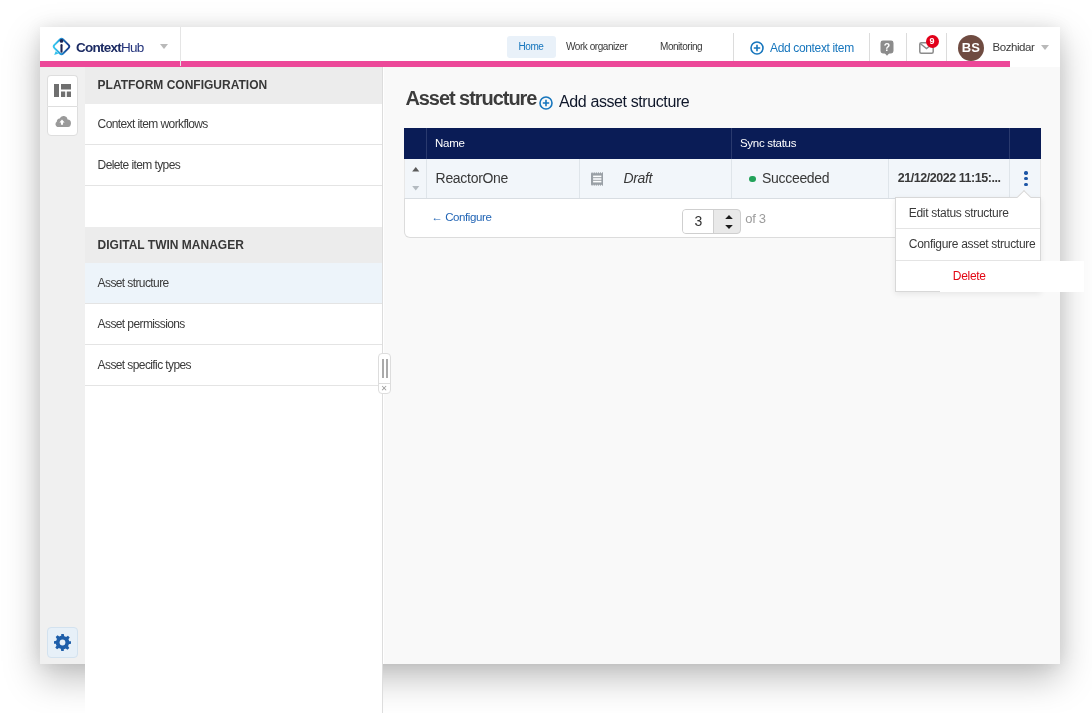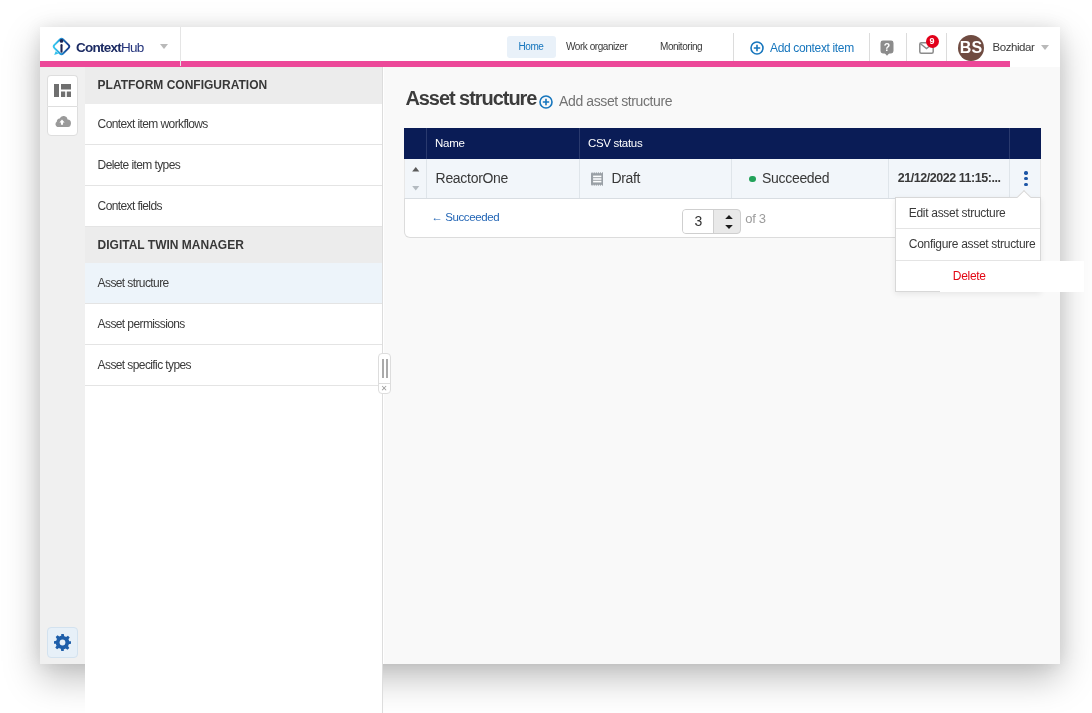--- a/index.html
+++ b/index.html
@@ -31,21 +31,21 @@
 .tdiv { position:absolute; top:6px; height:28px; width:1px; background:#dcdcdc; }
 #addctx { position:absolute; left:710px; top:13.5px; font-size:12px; color:#1776bd;
   letter-spacing:-0.35px; }
 #addctx svg, #addasset svg { vertical-align:-3px; margin-right:6px; }
 #helpicon { position:absolute; left:840px; top:13px; }
 #envelope { position:absolute; left:879px; top:15px; }
 #badge { position:absolute; left:885.5px; top:7.5px; width:13px; height:13px; border-radius:7px;
   background:#e2001a; color:#fff; font-size:9px; font-weight:bold; text-align:center;
   line-height:13px; }
 #avatar { position:absolute; left:918px; top:7.8px; width:26px; height:26px; border-radius:13px;
-  background:#6f4b41; color:#fff; font-size:16px; font-weight:bold; text-align:center;
+  background:#6f4b41; color:#fff; font-size:13px; font-weight:bold; text-align:center;
   line-height:26px; letter-spacing:0.2px; }
 #uname { position:absolute; left:952.5px; top:14px; font-size:11.5px; color:#3a3a3a; letter-spacing:-0.45px; }
 #ucaret { position:absolute; left:1000.5px; top:17.5px; }
 
 #bodyrow { position:absolute; left:0; top:40px; width:1020px; height:597px; }
 #rail { position:absolute; left:0; top:0; width:44.6px; height:597px; background:#f0f0f0; }
 .railbtn { position:absolute; left:7px; width:30.5px; height:30.5px; background:#fff;
   border:1px solid #dedede; border-radius:4px; }
 #railbtn1 { top:8px; border-bottom:none; border-radius:4px 4px 0 0; }
 #railbtn2 { top:38.5px; border-radius:0 0 4px 4px; }
@@ -64,21 +64,21 @@
 #mi2 { top:77.5px; }
 #mi3 { top:118.5px; }
 #mh2 { top:159.5px; height:36.5px; }
 #mi4 { top:196px; background:#edf4fa; }
 #mi5 { top:237px; }
 #mi6 { top:278px; }
 #main { position:absolute; left:343.6px; top:0; width:676.4px; height:597px; background:#f9f9f9; }
 
 #title { position:absolute; left:21.8px; top:20px; font-size:20px; font-weight:bold;
   color:#3c3c3c; letter-spacing:-1.05px; }
-#addasset { position:absolute; left:155.5px; top:25.5px; font-size:14px; color:#737373;
+#addasset { position:absolute; left:155.5px; top:25.5px; font-size:16px; color:#0f172a;
   letter-spacing:-0.4px; }
 
 #tbl { position:absolute; left:20.7px; top:61.4px; width:636.7px; }
 #thead { position:absolute; left:0; top:0; width:636.7px; height:31px; background:#0a1c56;
   color:#fff; font-size:11.5px; }
 .th { position:absolute; top:0; height:31px; line-height:31px; padding-left:8px;
   border-left:1px solid #2a3a6e; letter-spacing:-0.3px; }
 #trow { position:absolute; left:0; top:31px; width:636.7px; height:38.5px; background:#f2f6fa;
   border-left:1px solid #e8e8e8; border-right:1px solid #e8e8e8; font-size:14px; color:#383838; }
 .td { position:absolute; top:0; height:38.5px; line-height:38.5px; padding-left:8.5px;
@@ -182,48 +182,47 @@
         <svg width="17" height="17" viewBox="0 0 20 20" style="margin:6px 0 0 6px">
           <path fill="#1e5ea9" d="M8.5 0 h3 l0.5 2.6 a7.5 7.5 0 0 1 2.2 0.9 l2.2-1.5 2.1 2.1-1.5 2.2 a7.5 7.5 0 0 1 0.9 2.2 L20 8.5 v3 l-2.6 0.5 a7.5 7.5 0 0 1-0.9 2.2 l1.5 2.2-2.1 2.1-2.2-1.5 a7.5 7.5 0 0 1-2.2 0.9 L11.5 20 h-3 l-0.5-2.6 a7.5 7.5 0 0 1-2.2-0.9 l-2.2 1.5-2.1-2.1 1.5-2.2 a7.5 7.5 0 0 1-0.9-2.2 L0 11.5 v-3 l2.6-0.5 a7.5 7.5 0 0 1 0.9-2.2 L2 3.6 4.1 1.5 6.3 3 a7.5 7.5 0 0 1 2.2-0.9 Z"></path>
           <circle cx="10" cy="10" r="3.4" fill="#e7f0f8"></circle>
         </svg>
       </div>
     </div>
     <div id="menu">
       <div class="mhead" id="mh1">PLATFORM CONFIGURATION</div>
       <div class="mitem" id="mi1">Context item workflows</div>
       <div class="mitem" id="mi2">Delete item types</div>
-      <div class="mitem" id="mi3">Context fields</div>
       <div class="mhead" id="mh2">DIGITAL TWIN MANAGER</div>
       <div class="mitem" id="mi4">Asset structure</div>
       <div class="mitem" id="mi5">Asset permissions</div>
       <div class="mitem" id="mi6">Asset specific types</div>
     </div>
     <div id="main">
       <div id="title">Asset structure</div>
       <div id="addasset"><svg width="14" height="14" viewBox="0 0 14 14">
             <circle cx="7" cy="7" r="6" fill="none" stroke="#1776bd" stroke-width="1.6"></circle>
             <path d="M7 3.8 V10.2 M3.8 7 H10.2" stroke="#1776bd" stroke-width="1.6"></path>
           </svg>Add asset structure</div>
       <div id="tbl">
         <div id="thead">
           <div class="th" style="left:0;width:21.8px;border-left:none;"></div>
           <div class="th" style="left:21.8px;width:152.8px;">Name</div>
-          <div class="th" style="left:174.6px;width:152.1px;">CSV status</div>
+          <div class="th" style="left:326.7px;width:157.2px;">Sync status</div>
           <div class="th" style="left:605.2px;width:31.5px;"></div>
         </div>
         <div id="trow">
           <div class="td" style="left:0;width:20.8px;border-left:none;">
             <svg width="7.5" height="24" viewBox="0 0 7.5 24" style="position:absolute;left:7px;top:8px;">
               <path d="M3.75 0 L7.3 4.6 H0.2 Z" fill="#5a5a5a"></path>
               <path d="M3.75 23.5 L7.3 18.9 H0.2 Z" fill="#b3bac0"></path>
             </svg>
           </div>
           <div class="td" style="left:20.8px;width:152.8px;">ReactorOne</div>
-          <div class="td" style="left:173.6px;width:152.1px;padding-left:0;">
+          <div class="td" style="left:173.6px;width:152.1px;padding-left:12px;font-style:italic;">
             <svg width="12.5" height="14" viewBox="0 0 12.5 14" style="position:absolute;left:11px;top:12.5px;">
               <path d="M0 1.4 L1.05 0 L2.1 1.4 L3.15 0 L4.2 1.4 L5.25 0 L6.3 1.4 L7.35 0 L8.4 1.4 L9.45 0 L10.5 1.4 L11.55 0 L12.5 1.3 V12.7 L11.55 14 L10.5 12.6 L9.45 14 L8.4 12.6 L7.35 14 L6.3 12.6 L5.25 14 L4.2 12.6 L3.15 14 L2.1 12.6 L1.05 14 L0 12.6 Z" fill="#9aa0a6"></path>
               <rect x="2.1" y="3.6" width="8.3" height="1.6" fill="#fdfeff"></rect>
               <rect x="2.1" y="6.2" width="8.3" height="1.6" fill="#fdfeff"></rect>
               <rect x="2.1" y="8.8" width="8.3" height="1.6" fill="#fdfeff"></rect>
             </svg>
             <span style="margin-left:31.5px;">Draft</span>
           </div>
           <div class="td" style="left:325.7px;width:157.2px;padding-left:7px;">
             <span style="display:inline-block;width:6.5px;height:6.5px;border-radius:50%;background:#23a25a;vertical-align:1px;margin:0 6px 0 10.5px;"></span>Succeeded
@@ -231,32 +230,32 @@
           <div class="td" style="left:482.9px;width:121.3px;font-weight:bold;letter-spacing:-0.45px;white-space:nowrap;font-size:12.5px;">21/12/2022 11:15:...</div>
           <div class="td" style="left:604.2px;width:32.5px;">
             <div style="position:absolute;left:14px;top:12px;">
               <div style="width:3.4px;height:3.4px;border-radius:50%;background:#1d56a6;margin-bottom:2.2px;"></div>
               <div style="width:3.4px;height:3.4px;border-radius:50%;background:#1d56a6;margin-bottom:2.2px;"></div>
               <div style="width:3.4px;height:3.4px;border-radius:50%;background:#1d56a6;"></div>
             </div>
           </div>
         </div>
         <div id="tfoot">
-          <div id="prev">← Succeeded</div>
+          <div id="prev">← Configure</div>
           <div id="pgroup">
             <div id="pginput">3</div>
             <svg width="8" height="14" viewBox="0 0 8 14" style="position:absolute;left:42px;top:5px;">
               <path d="M4 0 L7.8 4 H0.2 Z" fill="#1b1b1b"></path>
               <path d="M4 14 L7.8 10 H0.2 Z" fill="#1b1b1b"></path>
             </svg>
           </div>
           <div id="pgof">of 3</div>
         </div>
       </div>
       <div id="ddmenu">
         <div id="ddnotch"></div>
-        <div class="dditem" id="dd1">Edit asset structure</div>
+        <div class="dditem" id="dd1">Edit status structure</div>
         <div class="dditem" id="dd2">Configure asset structure</div>
         <div class="dditem" id="dd3">Delete</div>
       </div>
     </div>
   </div>
 </div>
 
 </body></html>

